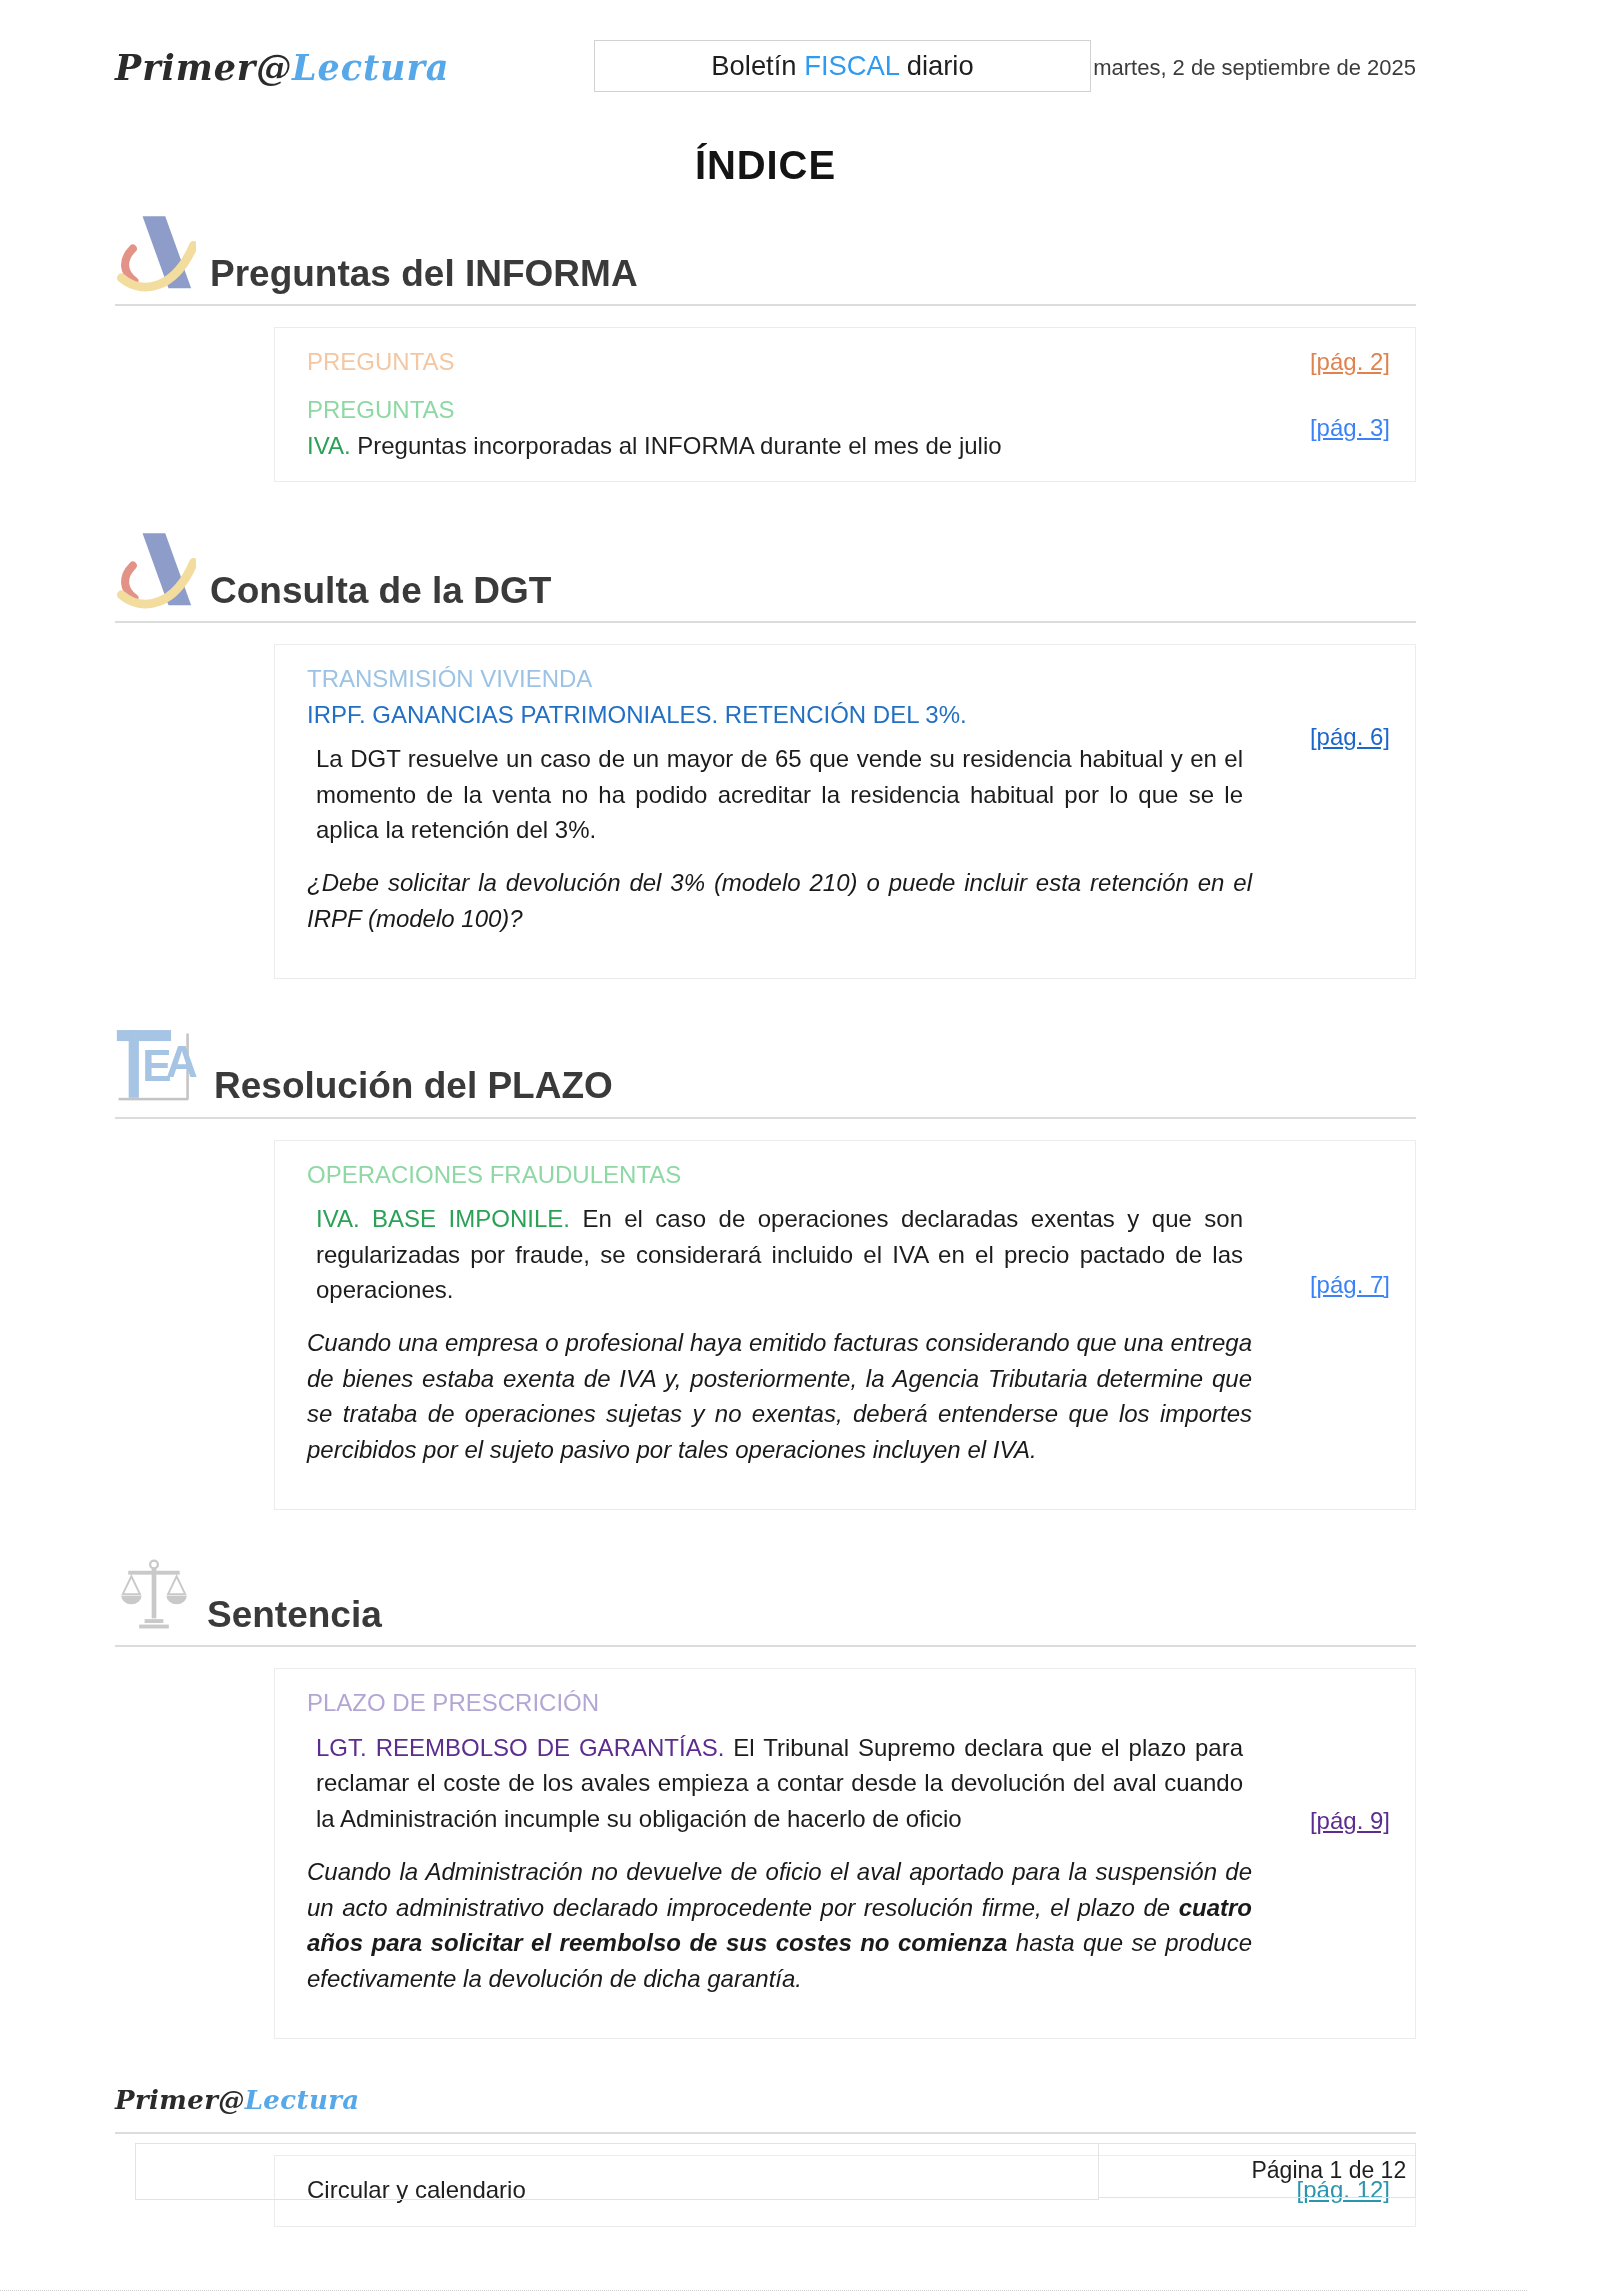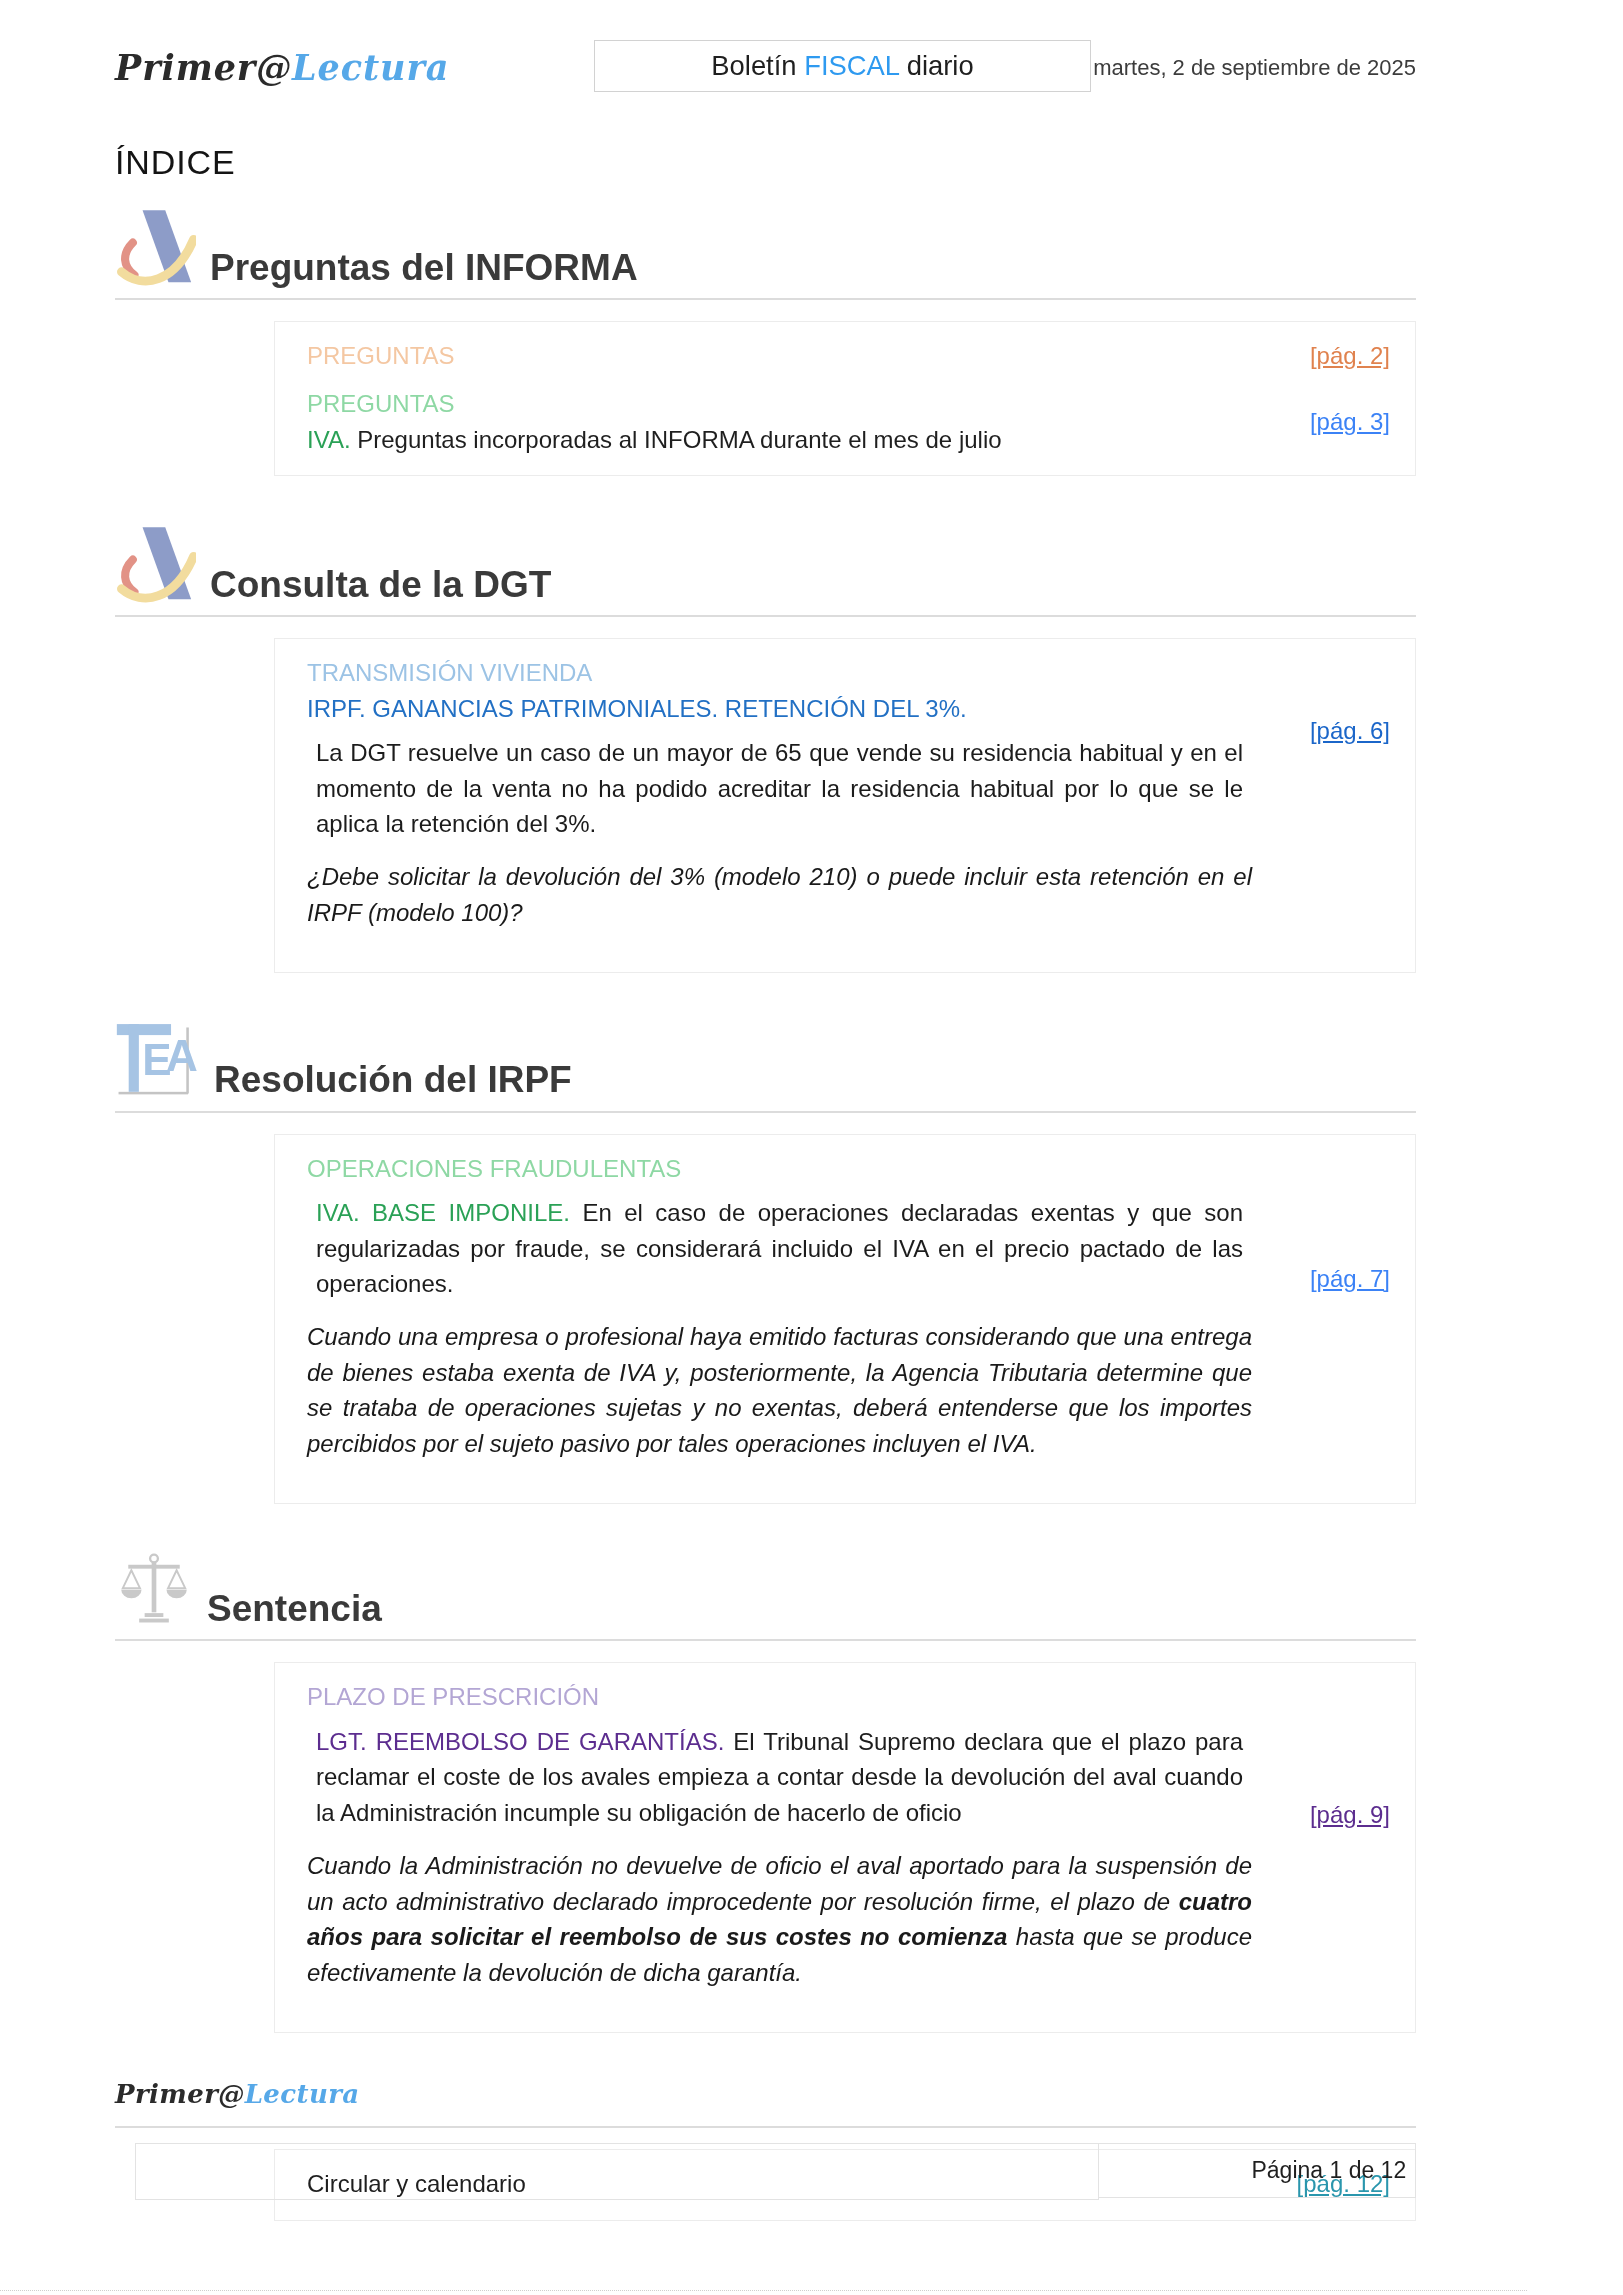--- a/index.html
+++ b/index.html
@@ -16,21 +16,21 @@
     font-family:"DejaVu Serif", serif; font-style:italic; font-weight:700;
     font-size:35px; letter-spacing:0.9px; white-space:nowrap; }
   .brand .b1 { color:#2b2b2b; }
   .brand .b2 { color:#56a8e8; }
   .banner-box { position:absolute; left:479px; top:5.3px; width:495px; height:50px;
     border:0.9px solid #d2d2d2; display:flex; align-items:center; justify-content:center;
     font-size:27.4px; color:#1f1f1f; }
   .banner-box .hl { color:#2e9af0; }
   .header-date { position:absolute; right:0; top:19.5px; font-size:22px; color:#3c3c3c; }
   
-  .index-title { text-align:left; font-size:34px; font-weight:400; color:#141414;
+  .index-title { text-align:center; font-size:40px; font-weight:700; color:#141414;
     margin-top:16px; letter-spacing:0.9px; }
   
   .section { margin-top:46px; }
   .section.first { margin-top:23px; }
   .head-row { display:flex; align-items:flex-end; gap:14px; }
   .head-row .hicon { flex:0 0 auto; }
   .section-heading { font-size:37px; font-weight:600; color:#3a3a3a; line-height:1.05;
     padding-bottom:5.3px; }
   .rule { border:none; border-top:2.7px solid #dcdcdc; margin:5.3px 0 0 0; }
   
@@ -154,21 +154,21 @@
       <span class="hicon">
         <svg width="85" height="83" viewBox="0 0 100 98">
           <rect x="4" y="86" width="82" height="3" fill="#c4c4c4"></rect>
           <rect x="84" y="10" width="3" height="78" fill="#c4c4c4"></rect>
           <rect x="2" y="6" width="64" height="13" fill="#a6c4e4"></rect>
           <rect x="16" y="6" width="12" height="80" fill="#a6c4e4"></rect>
           <text x="32" y="66" font-family="Liberation Sans, sans-serif" font-size="52" font-weight="bold" fill="#a6c4e4">E</text>
           <text x="60" y="62" font-family="Liberation Sans, sans-serif" font-size="52" font-weight="bold" fill="#a6c4e4">A</text>
         </svg>
       </span>
-      <div class="section-heading">Resolución del IRPF</div>
+      <div class="section-heading">Resolución del PLAZO</div>
     </div>
     <hr class="rule">
     <div class="box">
       <div class="box-content">
         <div class="entry-label lbl-green">OPERACIONES FRAUDULENTAS</div>
         <p class="para"><span class="prefix-green">IVA. BASE IMPONILE.</span> <span>En el caso de operaciones declaradas exentas y que son regularizadas por fraude, se considerará incluido el IVA en el precio pactado de las operaciones.</span></p>
         <p class="question">Cuando una empresa o profesional haya emitido facturas considerando que una entrega de bienes estaba exenta de IVA y, posteriormente, la Agencia Tributaria determine que se trataba de operaciones sujetas y no exentas, deberá entenderse que los importes percibidos por el sujeto pasivo por tales operaciones incluyen el IVA.</p>
       </div>
       <a class="page-link link-green abs-link" style="top:126px;">[pág. 7]</a>
     </div>

